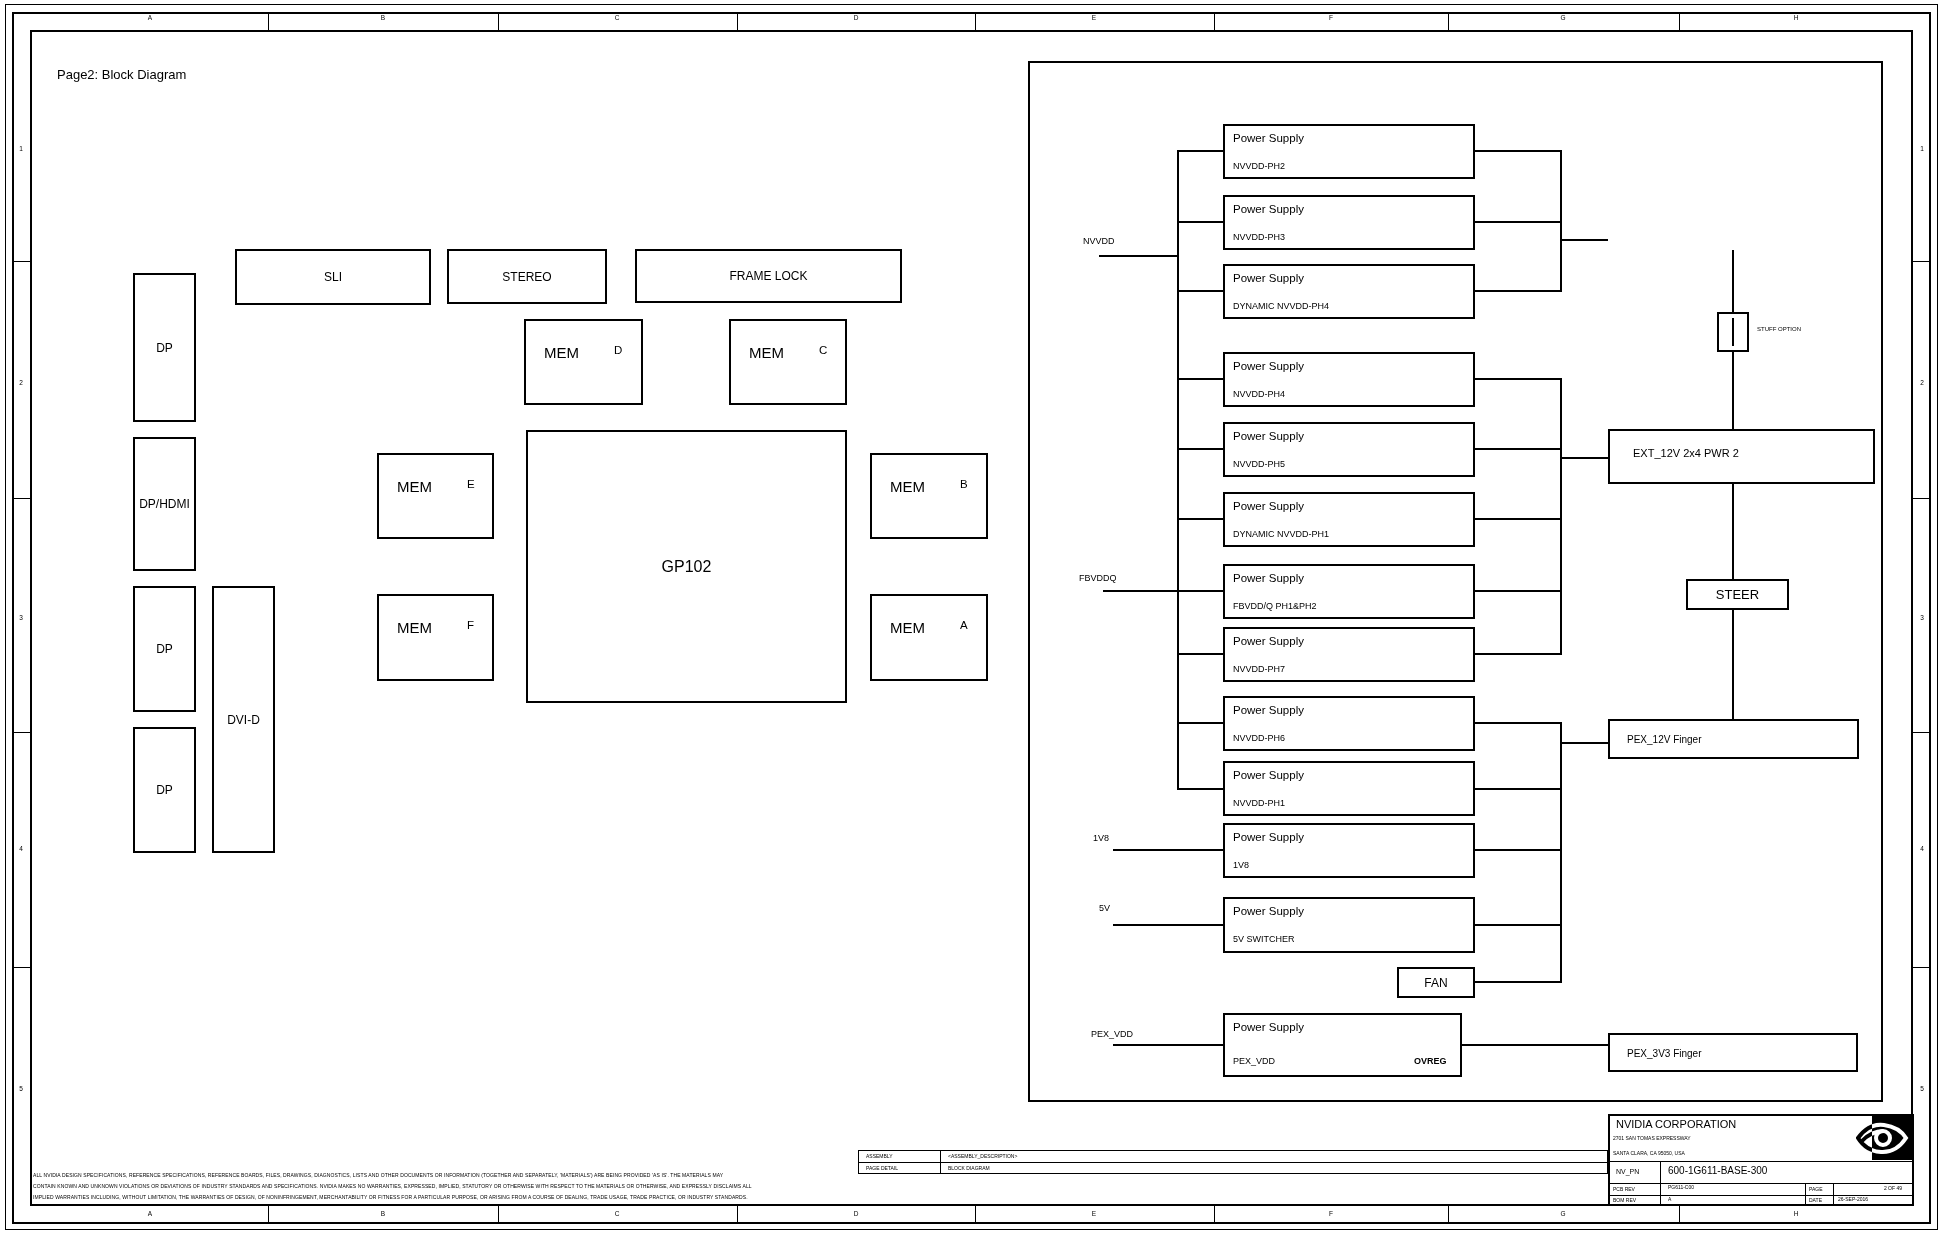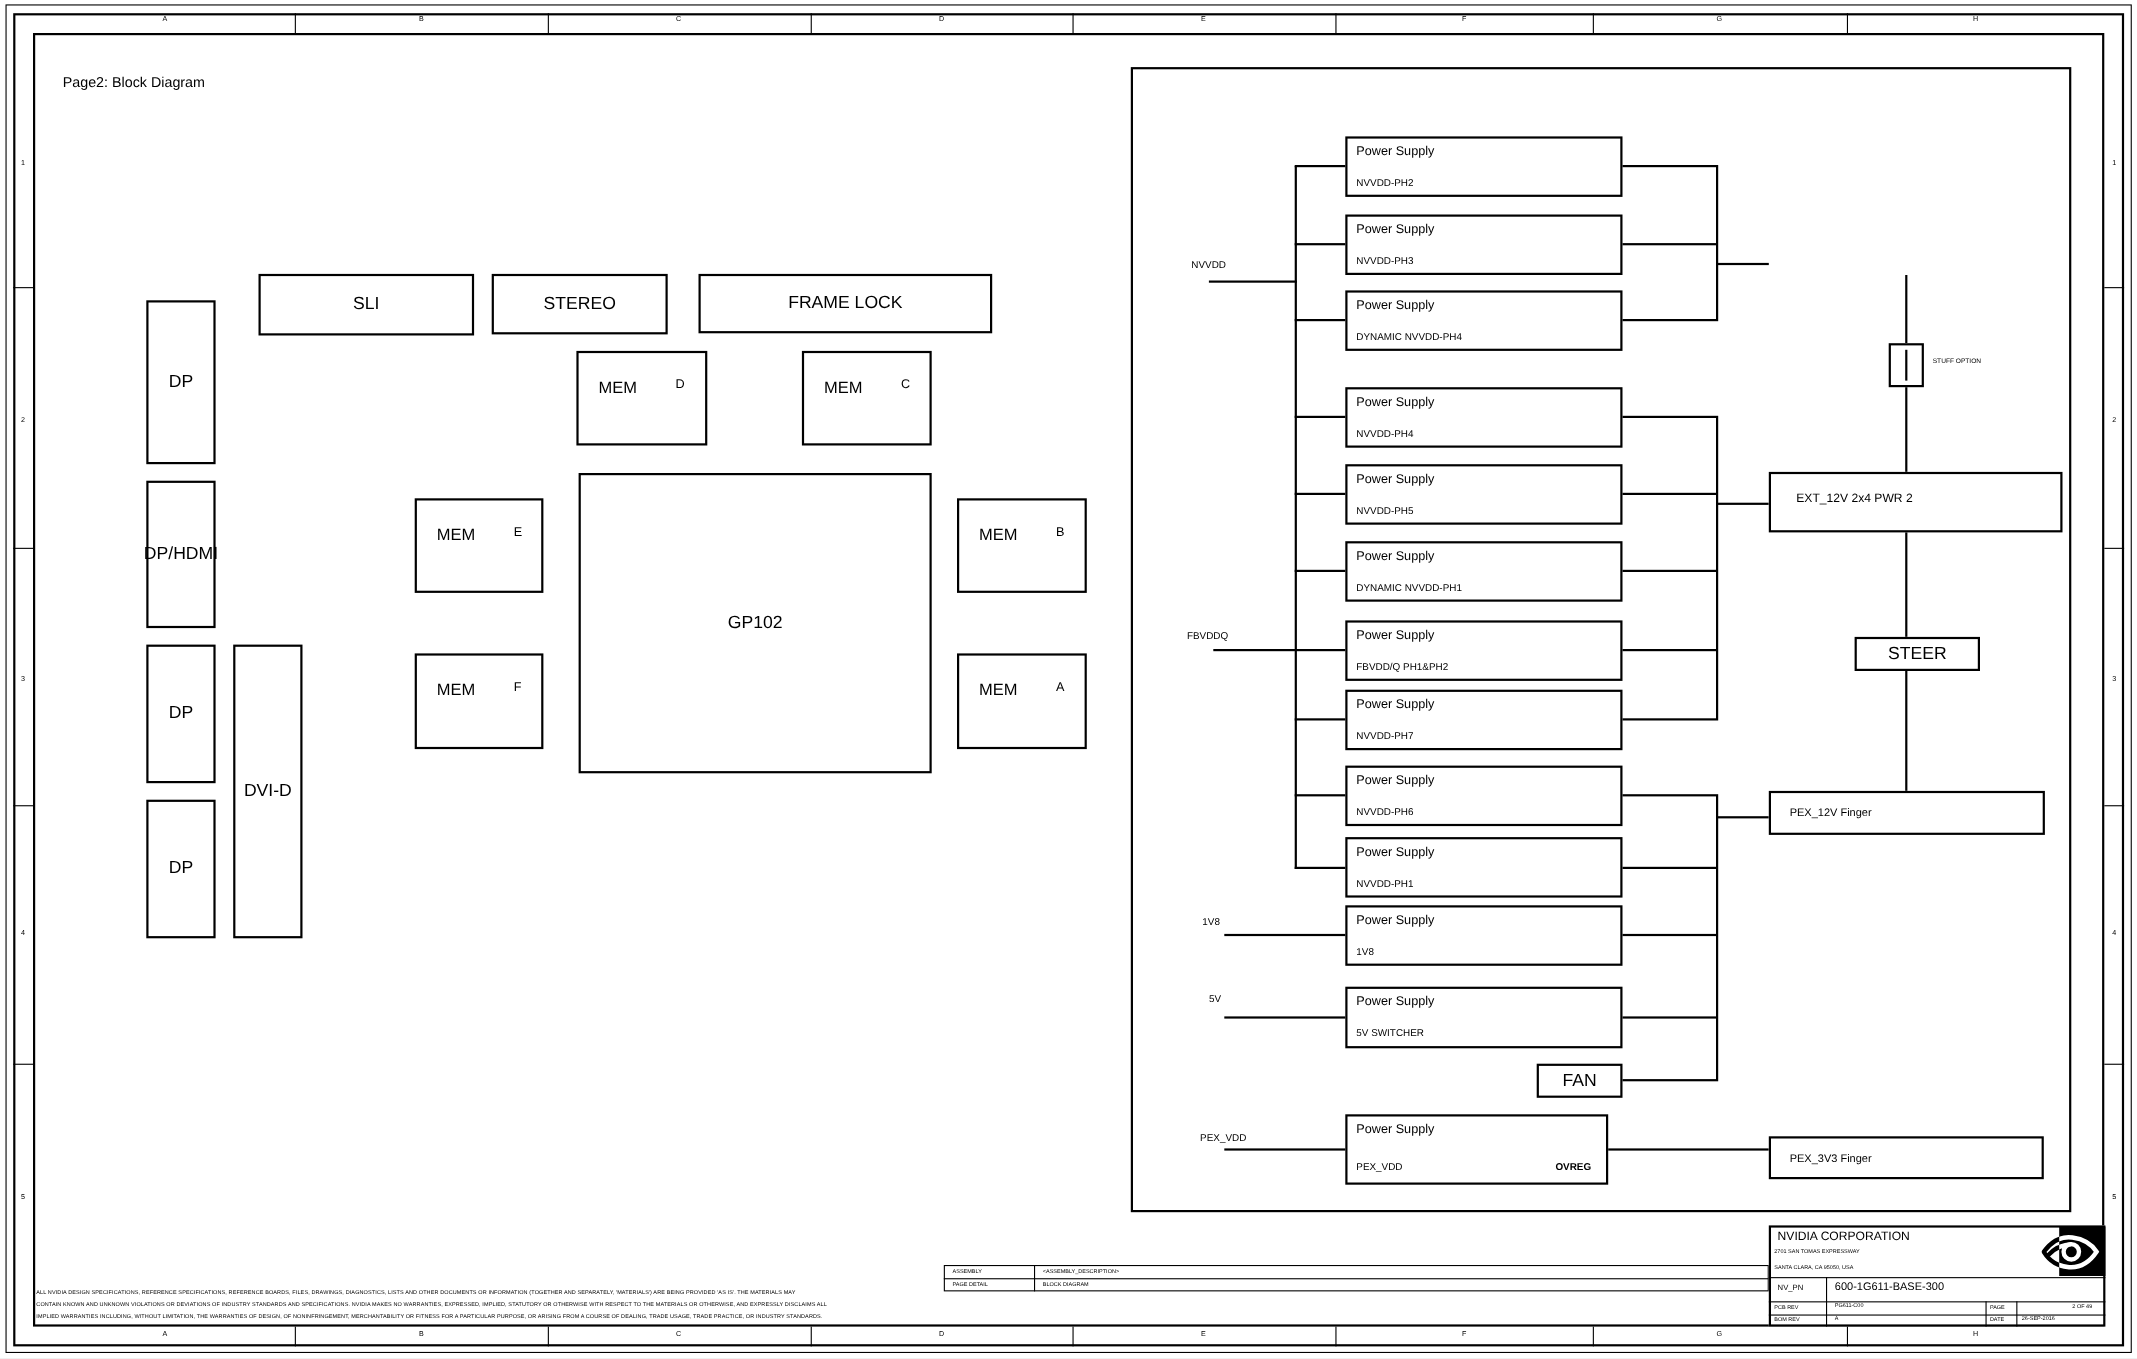--- a/index.html
+++ b/index.html
@@ -6,21 +6,21 @@
   #sheet{position:relative;width:1943px;height:1235px;background:#ffffff;
          font-family:"Liberation Sans","DejaVu Sans",sans-serif;color:#000;overflow:hidden;}
   .box{position:absolute;border:2px solid #000;background:#fff;box-sizing:border-box;}
   .thin{border-width:1px;}
   .h{position:absolute;height:2px;background:#000;}
   .v{position:absolute;width:2px;background:#000;}
   .h1{height:1px;}
   .v1{width:1px;}
   .lbl{position:absolute;white-space:nowrap;line-height:1;}
   .cc{display:flex;align-items:center;justify-content:center;}
-  .f11{font-size:16px;}
+  .f11{font-size:12px;}
   .ps-t{position:absolute;left:8px;top:7px;font-size:11.5px;line-height:1;}
   .ps-s{position:absolute;left:8px;top:36px;font-size:9px;line-height:1;}
   .mem .m1{position:absolute;left:18px;top:24px;font-size:15px;line-height:1;}
   .mem .m2{position:absolute;left:88px;top:24px;font-size:11.5px;line-height:1;}
   .tiny{font-size:6px;}
   .bordlbl{position:absolute;font-size:6.5px;transform:translateX(-50%);line-height:1;}
   .tb-small{font-size:5px;}
   .disc{position:absolute;left:33px;font-size:5px;letter-spacing:.1px;white-space:nowrap;}
 </style>
 </head>
@@ -197,21 +197,21 @@
 
   <div class="v" style="left:1732px;top:250px;height:62px;"></div>
   <div class="box" style="left:1717px;top:312px;width:32px;height:40px;"></div>
   <div class="v" style="left:1732px;top:318px;height:28px;"></div>
   <div class="lbl tiny" style="left:1757px;top:326px;">STUFF OPTION</div>
   <div class="v" style="left:1732px;top:352px;height:77px;"></div>
   <div class="box" style="left:1608px;top:429px;width:267px;height:55px;">
       <span class="lbl" style="left:23px;top:17px;font-size:11px;">EXT_12V 2x4 PWR 2</span>
     </div>
   <div class="v" style="left:1732px;top:484px;height:95px;"></div>
-  <div class="box cc" style="left:1686px;top:579px;width:114px;height:31px;font-size:16px;">
+  <div class="box cc" style="left:1686px;top:579px;width:103px;height:31px;font-size:13px;">
       <span>STEER</span>
     </div>
   <div class="v" style="left:1732px;top:610px;height:109px;"></div>
   <div class="box" style="left:1608px;top:719px;width:251px;height:40px;">
       <span class="lbl" style="left:17px;top:14px;font-size:10px;">PEX_12V Finger</span>
     </div>
   <div class="box" style="left:1608px;top:1033px;width:250px;height:39px;">
       <span class="lbl" style="left:17px;top:14px;font-size:10px;">PEX_3V3 Finger</span>
     </div>
 

